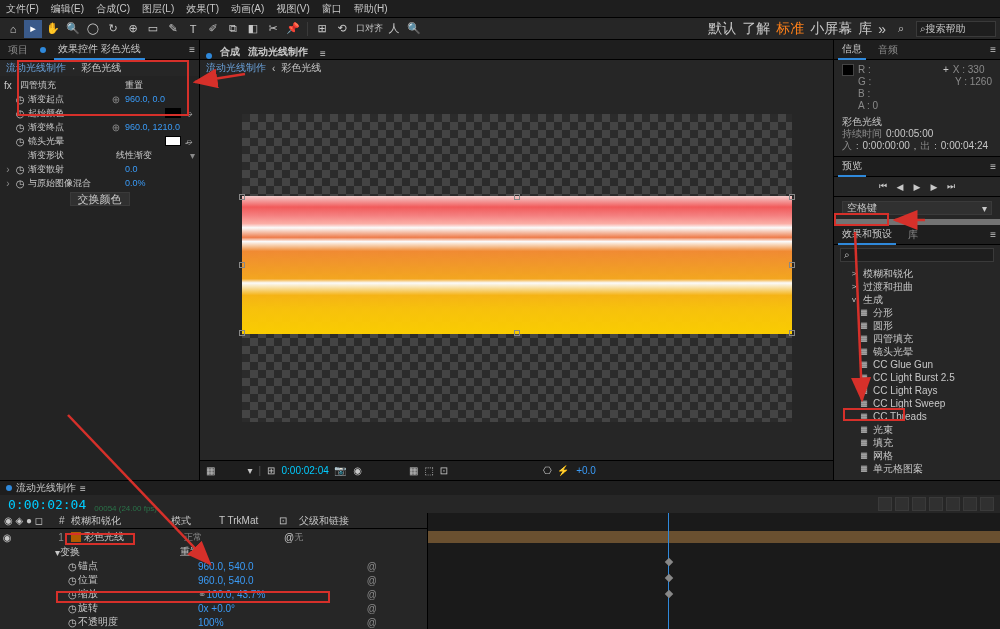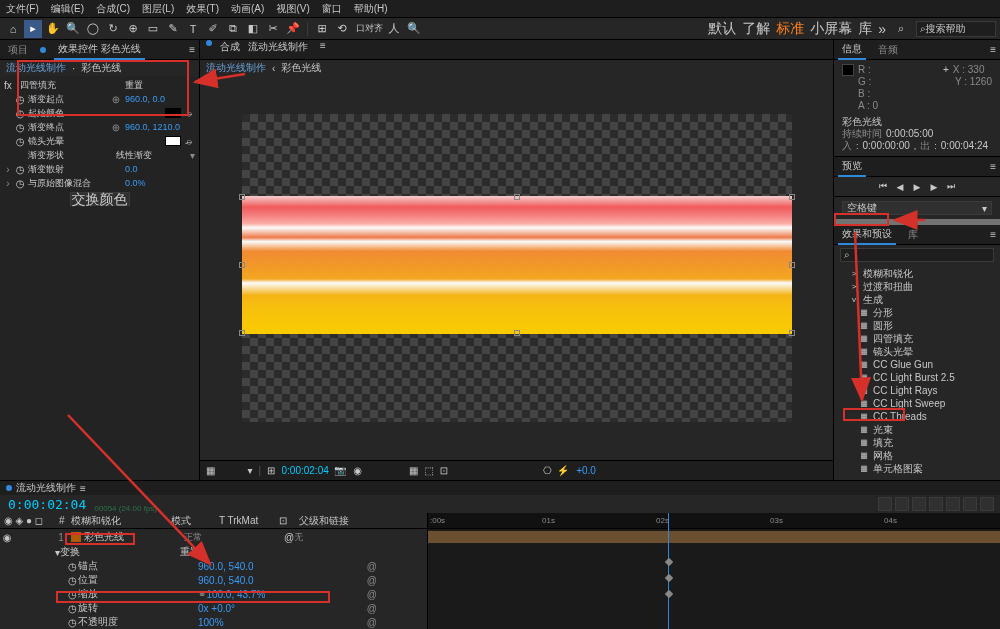--- a/index.html
+++ b/index.html
@@ -50,23 +50,23 @@
   .fx-row .stop{width:8px;height:8px;display:flex;align-items:center;justify-content:center;}
   .fx-row .name{flex:1;font-size:9px;color:var(--text);white-space:nowrap;overflow:hidden;}
   .fx-row .val{width:70px;font-size:9px;color:var(--blue-link);text-align:left;}
   .fx-row .swatch{width:16px;height:10px;border:1px solid #000;}
   .fx-row .pick{width:10px;height:10px;}
   .fx-row .cross{width:10px;height:10px;display:flex;align-items:center;justify-content:center;color:var(--text-dim);}
   .fx-header{display:flex;height:14px;align-items:center;padding:0 4px;gap:4px;}
   .fx-header .c1{width:12px;}
   .fx-header .c2{flex:1;font-size:9px;}
   .fx-header .c3{width:70px;font-size:9px;}
-  .fx-btn{width:60px;height:14px;border:1px solid var(--border);background:var(--bg3);font-size:14px;text-align:center;line-height:12px;margin:2px auto;}
-  
-  .comp-tabs{height:20px;display:flex;align-items:flex-start;background:var(--bg);padding:0 6px;gap:8px;border-bottom:1px solid #000;}
+  .fx-btn{width:60px;height:14px;border:1px solid var(--border);background:var(--bg3);font-size:11px;text-align:center;line-height:12px;margin:2px auto;}
+  
+  .comp-tabs{height:20px;display:flex;align-items:flex-end;background:var(--bg);padding:0 6px;gap:8px;border-bottom:1px solid #000;font-weight:bold;}
   .comp-tabs .dot{width:6px;height:6px;background:var(--blue);border-radius:50%;}
   .comp-view{flex:1;background:var(--bg2);display:flex;align-items:center;justify-content:center;position:relative;}
   .canvas-wrap{width:550px;height:308px;position:relative;}
   .checker{position:absolute;inset:0;
     background-image:
       linear-gradient(45deg,#444 25%,transparent 25%),
       linear-gradient(-45deg,#444 25%,transparent 25%),
       linear-gradient(45deg,transparent 75%,#444 75%),
       linear-gradient(-45deg,transparent 75%,#444 75%);
     background-size:16px 16px;
@@ -527,27 +527,20 @@
           <div class="tl-prop-row" style="padding-left: 68px;">
             <span class="stop">◷</span>
             <span class="nm">不透明度</span>
             <span></span>
             <span class="val">100%</span>
             <span style="margin-left: auto; margin-right: 50px; color: var(--text-dim);">@</span>
           </div>
         </div>
     </div>
     <div class="tl-right">
-      <div class="tl-ruler">
-        <span class="tick" style="left:2px">:00s</span>
-        <span class="tick" style="left:114px">01s</span>
-        <span class="tick" style="left:228px">02s</span>
-        <span class="tick" style="left:342px">03s</span>
-        <span class="tick" style="left:456px">04s</span>
-      </div>
       <div class="tl-track" style="top:16px">
         <div class="tl-bar"></div>
       </div>
       <div class="tl-cti" style="left:240px"></div>
       <div class="tl-kf-dia" style="top:78px;left:238px"></div>
       <div class="tl-kf-dia" style="top:46px;left:238px"></div>
       <div class="tl-kf-dia" style="top:62px;left:238px"></div>
     </div>
   </div>
 </div>

